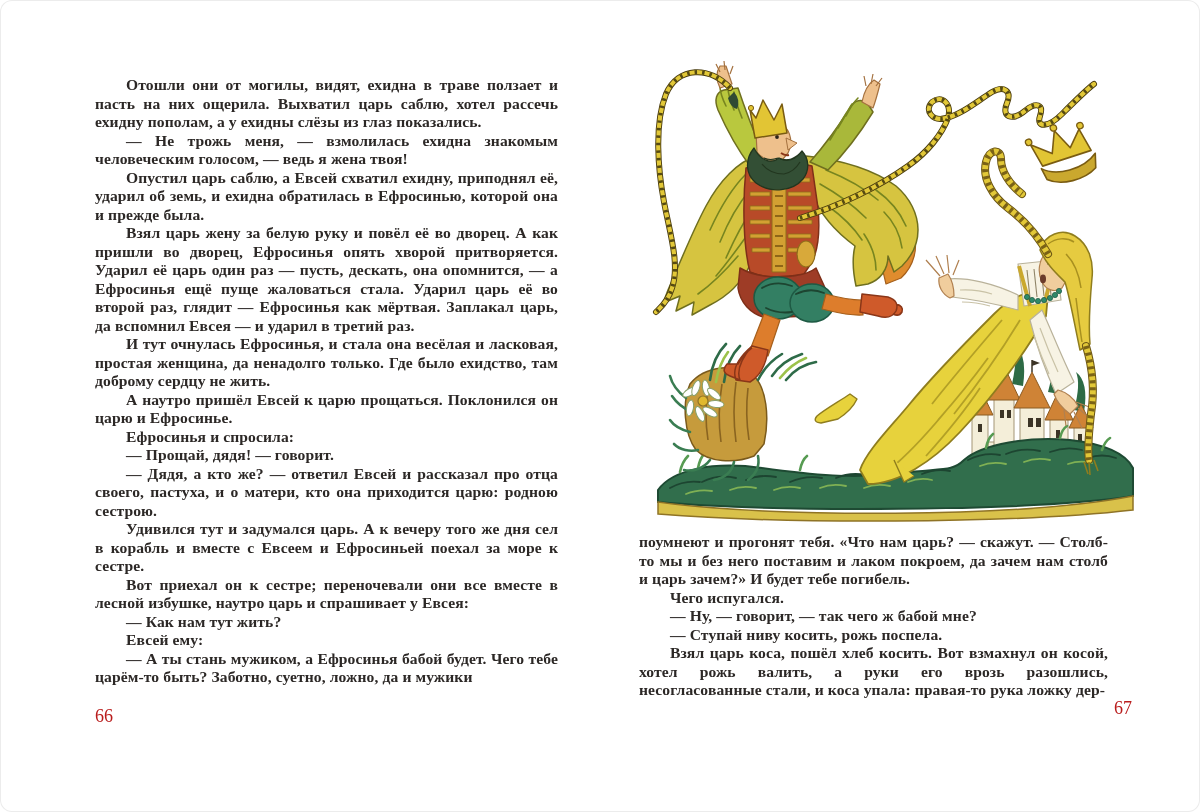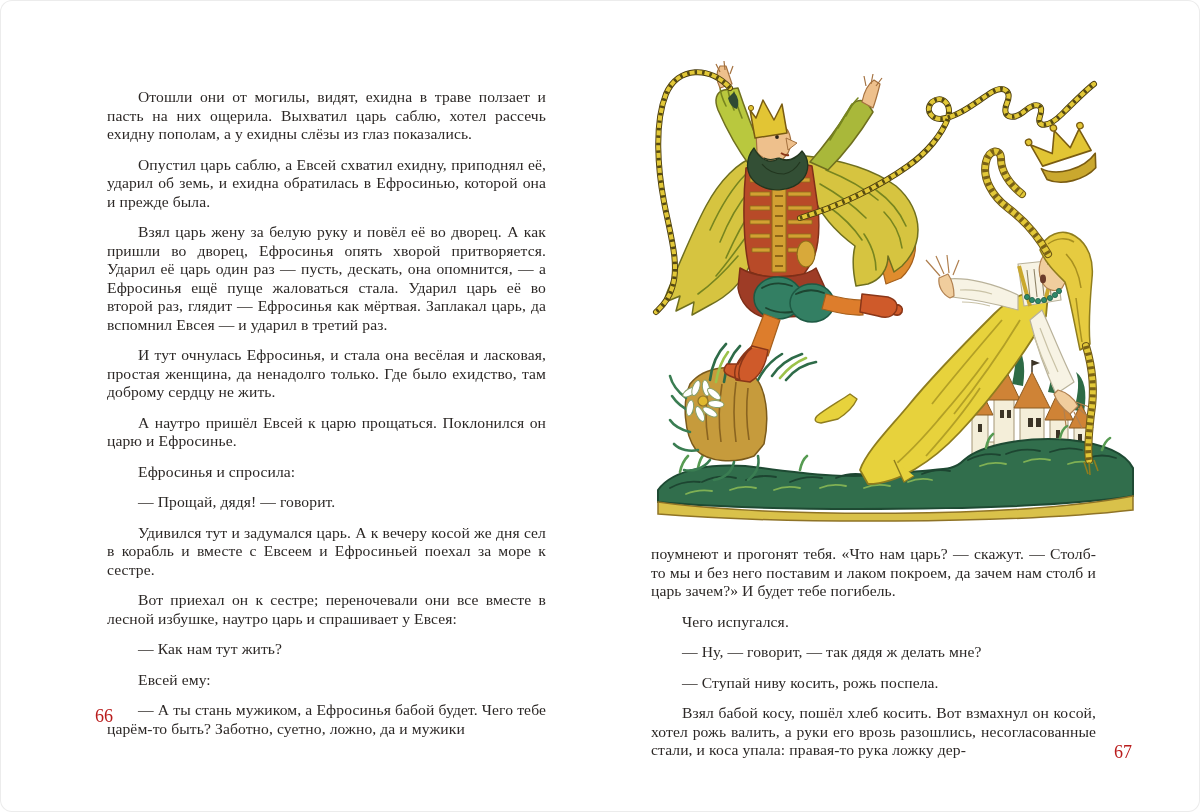--- a/index.html
+++ b/index.html
@@ -11,31 +11,31 @@
     color:#2c2826;
   }
   .text-col{
     position:absolute;
     text-align:justify;
     font-size:15.6px;
     line-height:18.5px;
     letter-spacing:0.1px;
     hyphens:auto;
   }
-  .text-col p{margin:12px;text-indent:31px;}
+  .text-col p{margin:0;text-indent:31px;font-weight:bold;}
   .text-col p.no-indent{text-indent:0;}
   .col-left{left:95px;top:76px;width:463px;}
   .col-right{left:639px;top:533px;width:469px;}
   .folio{
     position:absolute;
     font-size:18px;
     color:#b91c1c;
   }
   .folio-left{left:95px;top:706px;}
-  .folio-right{left:663px;width:469px;text-align:right;top:742px;}
+  .folio-right{left:663px;width:469px;text-align:right;top:698px;}
   figure.illo{position:absolute;left:650px;top:58px;width:490px;height:470px;margin:0;}
   
   .rope-dark{fill:none;stroke:#4a3c0e;stroke-width:6;stroke-linecap:round;}
   .rope-gold{fill:none;stroke:#e2c838;stroke-width:4.2;stroke-linecap:round;}
   .rope-twist{fill:none;stroke:#564a12;stroke-width:4.2;stroke-dasharray:2.5 5;}
   .braid-dark{fill:none;stroke:#6b5513;stroke-width:8;stroke-linecap:round;}
   .braid-gold{fill:none;stroke:#e2c838;stroke-width:6;stroke-linecap:round;}
   .braid-twist{fill:none;stroke:#7a6216;stroke-width:6;stroke-dasharray:3 4;}
   .hatch-olive{fill:none;stroke:#77851f;stroke-width:1.6;stroke-linecap:round;}
   .hatch-dark{fill:none;stroke:#1d4531;stroke-width:1.8;stroke-linecap:round;}
@@ -43,27 +43,29 @@
   .blade{fill:none;stroke-linecap:round;stroke-width:2.6;}
 </style>
 </head>
 <body>
 
 <div class="spread">
 
   <section>
     <div class="text-col col-left">
       <p>Отошли они от могилы, видят, ехидна в траве ползает и пасть на них ощерила. Выхватил царь саблю, хотел рассечь ехидну пополам, а у ехидны слёзы из глаз показались.</p>
+      <p>— Не трожь меня, — взмолилась ехидна знакомым человеческим голосом, — ведь я жена твоя!</p>
       <p>Опустил царь саблю, а Евсей схватил ехидну, приподнял её, ударил об земь, и ехидна обратилась в Ефросинью, которой она и прежде была.</p>
       <p>Взял царь жену за белую руку и повёл её во дворец. А как пришли во дворец, Ефросинья опять хворой притворяется. Ударил её царь один раз — пусть, дескать, она опомнится, — а Ефросинья ещё пуще жаловаться стала. Ударил царь её во второй раз, глядит — Ефросинья как мёртвая. Заплакал царь, да вспомнил Евсея — и ударил в третий раз.</p>
       <p>И тут очнулась Ефросинья, и стала она весёлая и ласковая, простая женщина, да ненадолго только. Где было ехидство, там доброму сердцу не жить.</p>
       <p>А наутро пришёл Евсей к царю прощаться. Поклонился он царю и Ефросинье.</p>
       <p>Ефросинья и спросила:</p>
       <p>— Прощай, дядя! — говорит.</p>
-      <p>Удивился тут и задумался царь. А к вечеру косой же дня сел в корабль и вместе с Евсеем и Ефросиньей поехал за море к сестре.</p>
+      <p>— Дядя, а кто же? — ответил Евсей и рассказал про отца своего, пастуха, и о матери, кто она приходится царю: родною сестрою.</p>
+      <p>Удивился тут и задумался царь. А к вечеру того же дня сел в корабль и вместе с Евсеем и Ефросиньей поехал за море к сестре.</p>
       <p>Вот приехал он к сестре; переночевали они все вместе в лесной избушке, наутро царь и спрашивает у Евсея:</p>
       <p>— Как нам тут жить?</p>
       <p>Евсей ему:</p>
       <p>— А ты стань мужиком, а Ефросинья бабой будет. Чего тебе царём-то быть? Заботно, суетно, ложно, да и мужики</p>
     </div>
     <div class="folio folio-left">66</div>
   </section>
 
   <section>
 
@@ -277,20 +279,20 @@
           <use href="#ropeB" class="rope-dark"></use>
           <use href="#ropeB" class="rope-gold"></use>
           <use href="#ropeB" class="rope-twist"></use>
         </g>
       </svg>
     </figure>
 
     <div class="text-col col-right">
       <p class="no-indent">поумнеют и прогонят тебя. «Что нам царь? — скажут. — Столб-то мы и без него поставим и лаком покроем, да зачем нам столб и царь зачем?» И будет тебе погибель.</p>
       <p>Чего испугался.</p>
-      <p>— Ну, — говорит, — так дядя ж делать мне?</p>
+      <p>— Ну, — говорит, — так чего ж бабой мне?</p>
       <p>— Ступай ниву косить, рожь поспела.</p>
-      <p>Взял бабой косу, пошёл хлеб косить. Вот взмахнул он косой, хотел рожь валить, а руки его врозь разошлись, несогласованные стали, и коса упала: правая-то рука ложку дер-</p>
+      <p>Взял царь коса, пошёл хлеб косить. Вот взмахнул он косой, хотел рожь валить, а руки его врозь разошлись, несогласованные стали, и коса упала: правая-то рука ложку дер-</p>
     </div>
     <div class="folio folio-right">67</div>
   </section>
 
 </div>
 
 </body></html>

